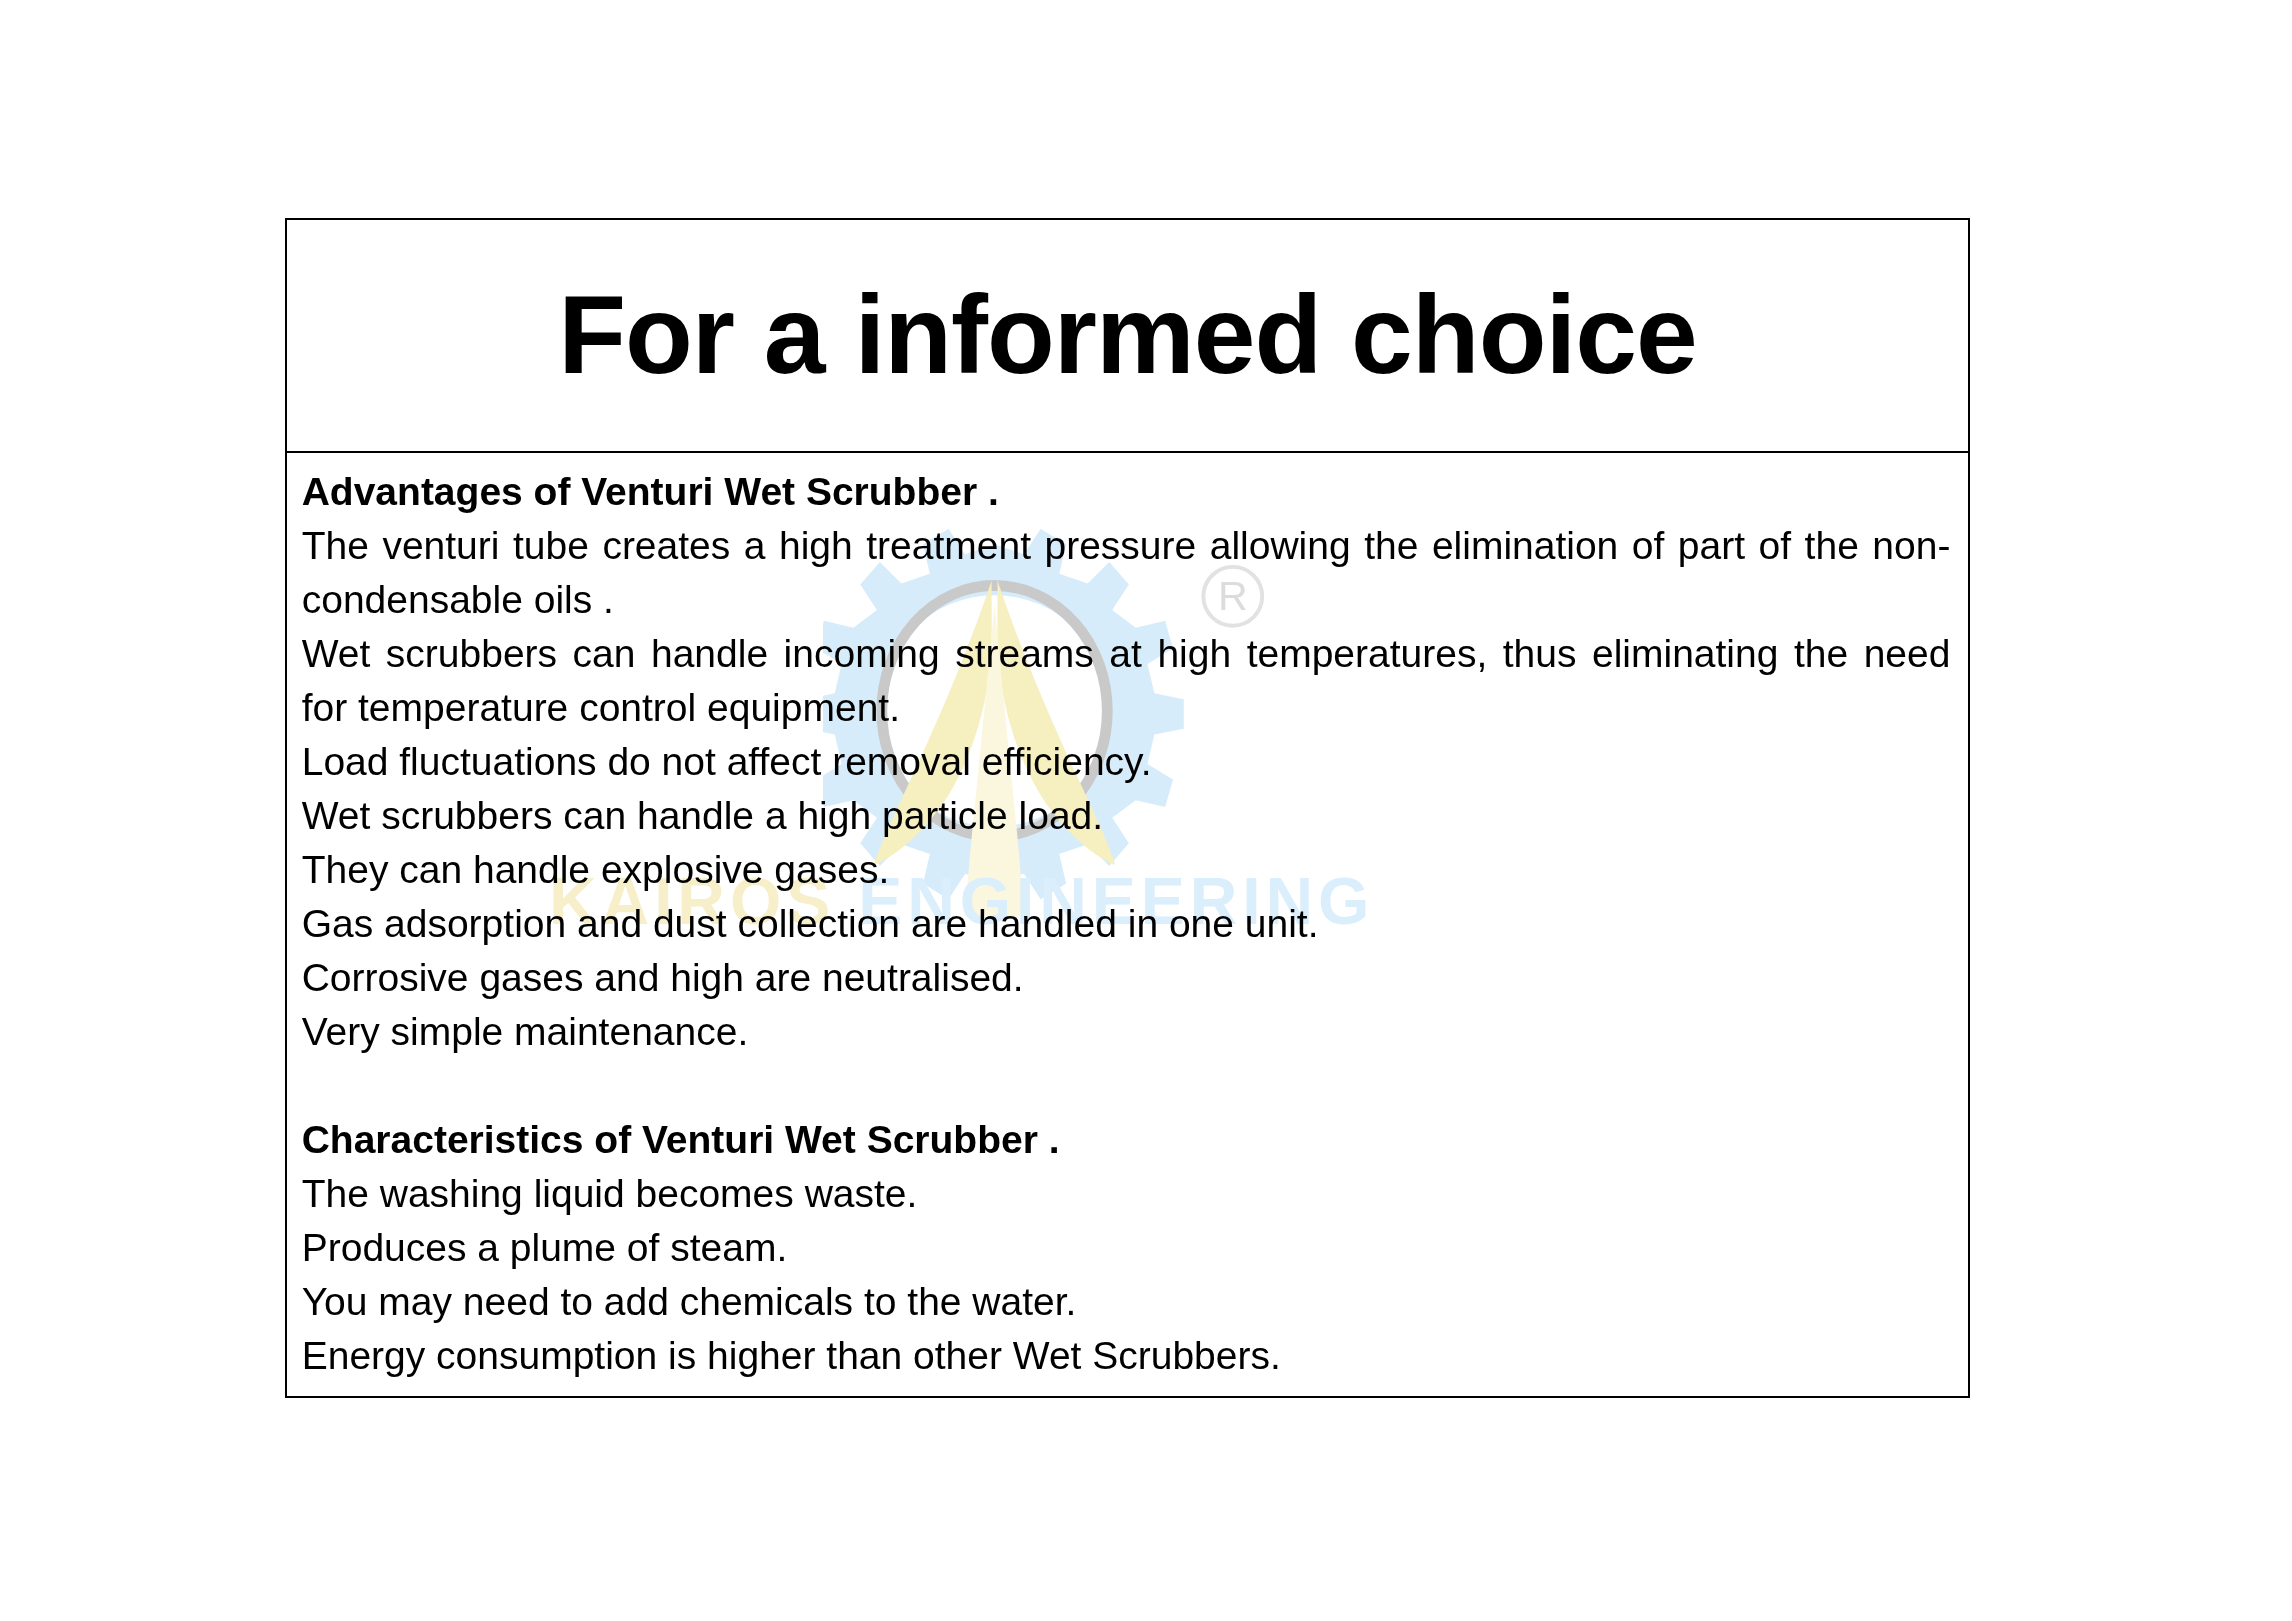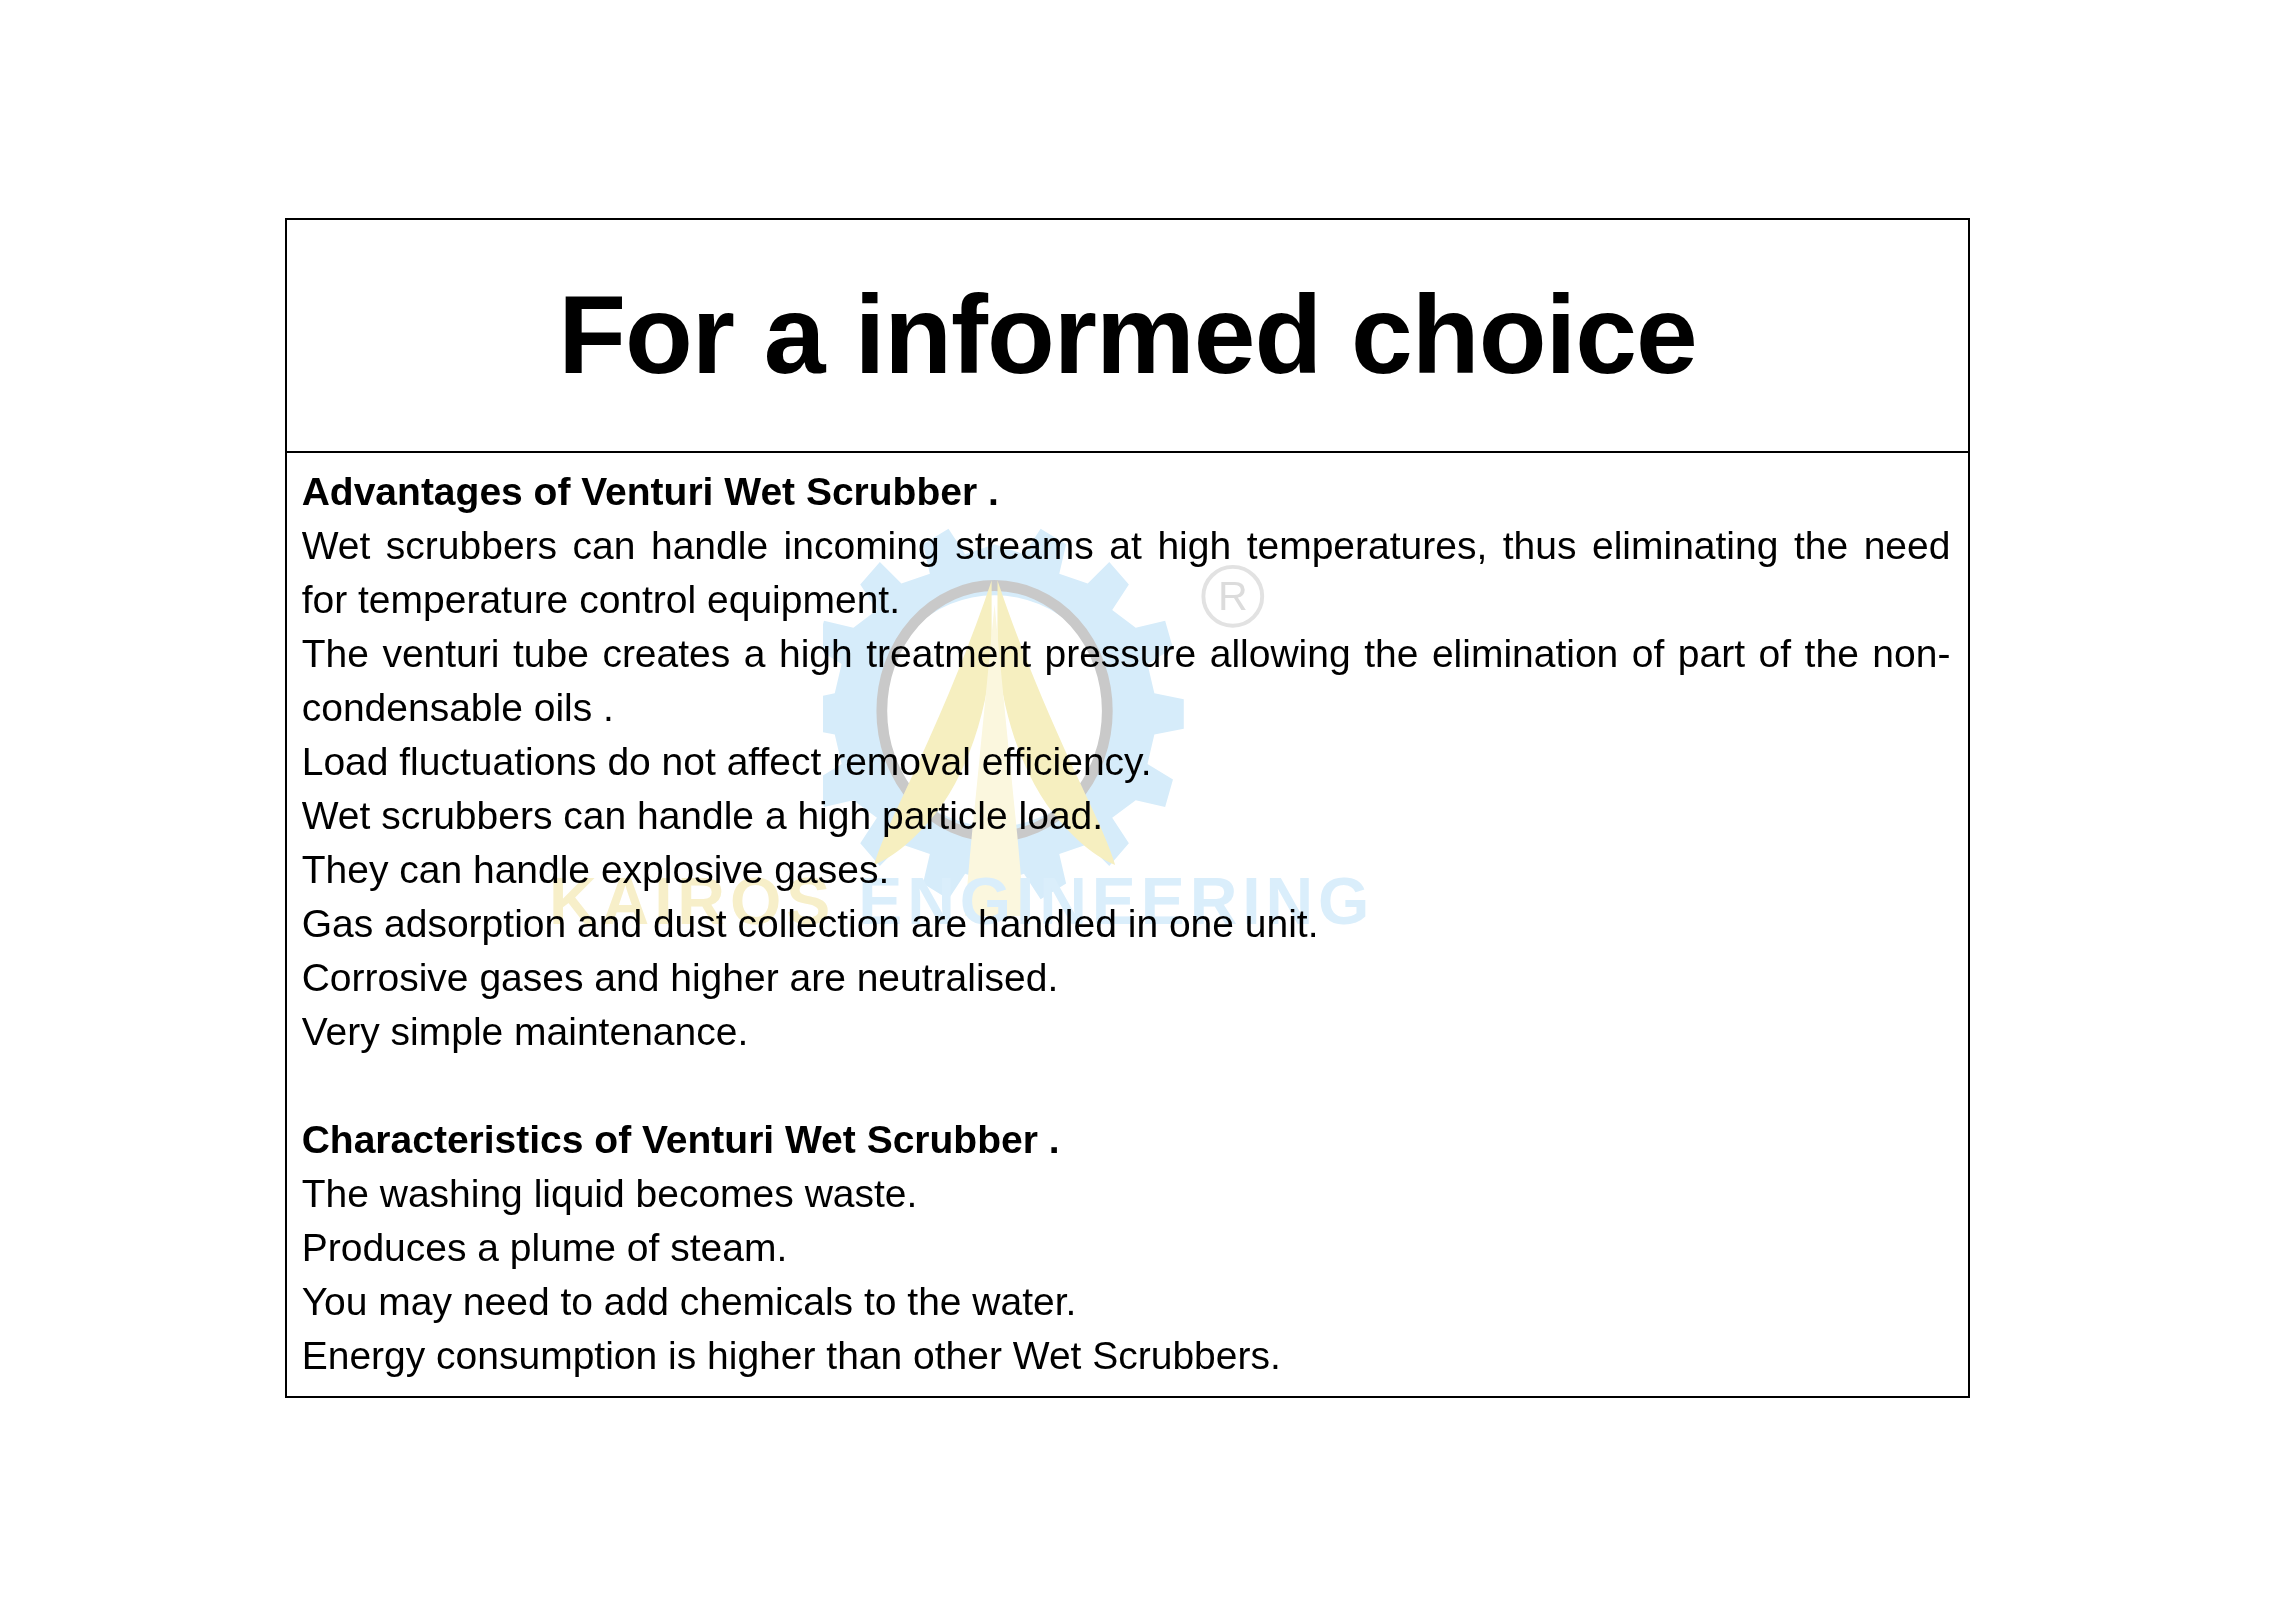--- a/index.html
+++ b/index.html
@@ -126,27 +126,27 @@
 
 <div id="slide">
 
   <div id="title-box">
     <div id="title-text">For a informed choice</div>
   </div>
 
   <div id="body-box">
 
     <p class="para bold">Advantages of Venturi Wet Scrubber .</p>
+    <p class="para justified">The venturi tube creates a high treatment pressure allowing the elimination of part of the non-condensable oils .</p>
     <p class="para justified">Wet scrubbers can handle incoming streams at high temperatures, thus eliminating the need for temperature control equipment.</p>
-    <p class="para justified">The venturi tube creates a high treatment pressure allowing the elimination of part of the non-condensable oils .</p>
     <p class="para">Load fluctuations do not affect removal efficiency.</p>
     <p class="para">Wet scrubbers can handle a high particle load.</p>
     <p class="para">They can handle explosive gases.</p>
     <p class="para">Gas adsorption and dust collection are handled in one unit.</p>
-    <p class="para">Corrosive gases and higher are neutralised.</p>
+    <p class="para">Corrosive gases and high are neutralised.</p>
     <p class="para">Very simple maintenance.</p>
 
     <div class="spacer"></div>
 
     <p class="para bold">Characteristics of Venturi Wet Scrubber .</p>
     <p class="para">The washing liquid becomes waste.</p>
     <p class="para">Produces a plume of steam.</p>
     <p class="para">You may need to add chemicals to the water.</p>
     <p class="para">Energy consumption is higher than other Wet Scrubbers.</p>
 

